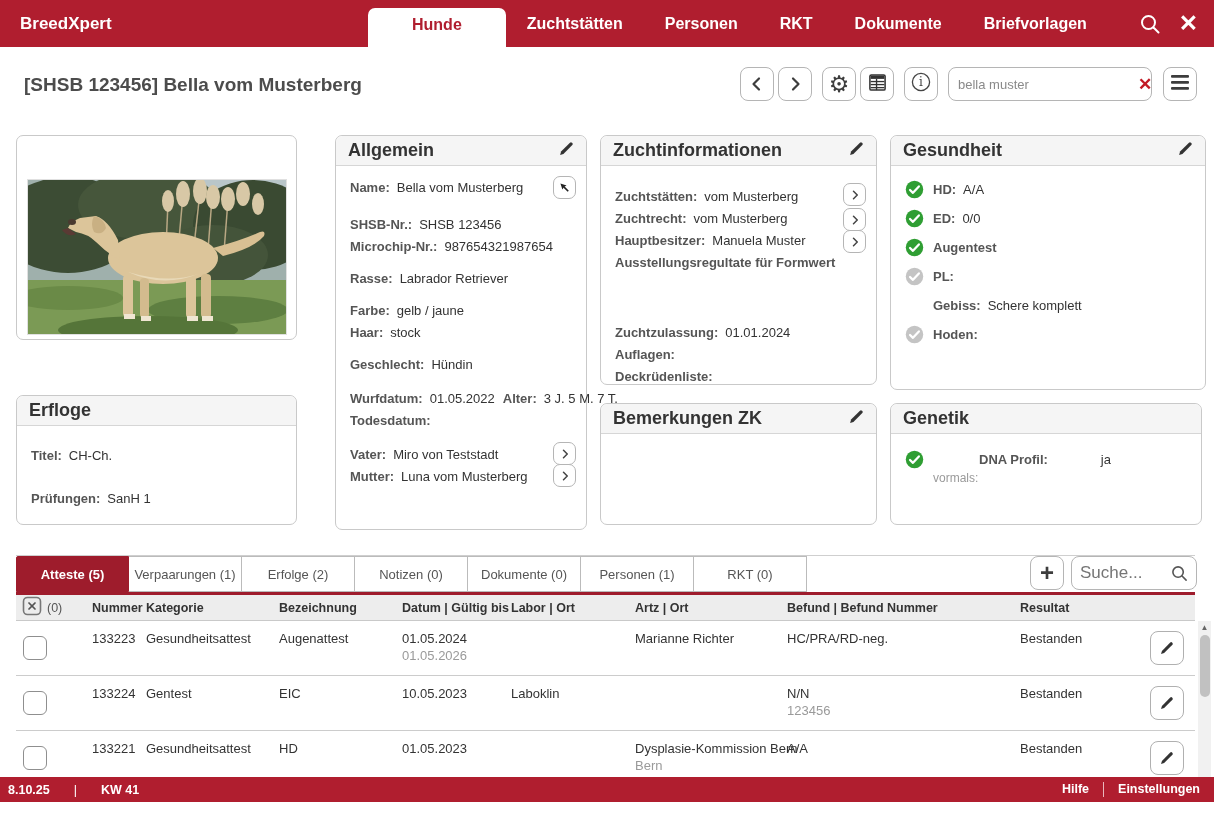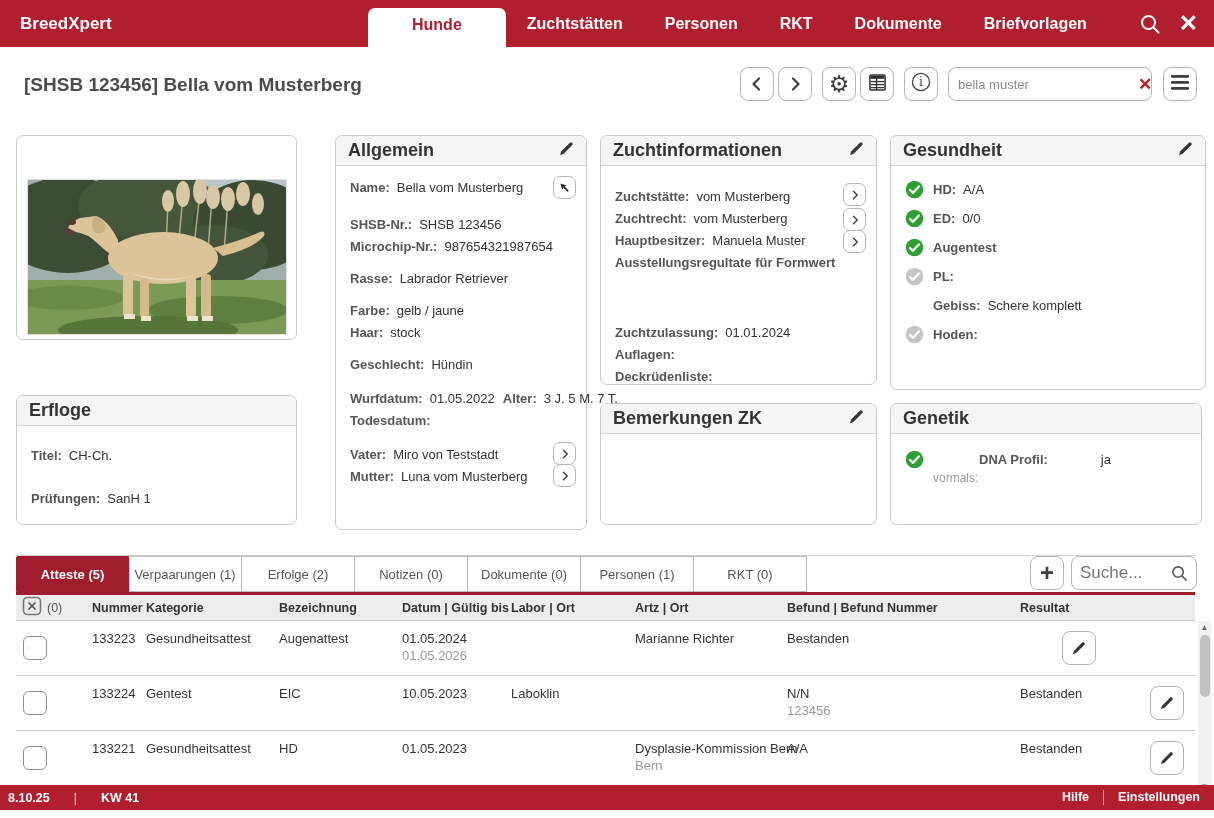--- a/index.html
+++ b/index.html
@@ -87,21 +87,21 @@
   .editbtn { width:34px; height:34px; border:1px solid #b0b0b0; border-radius:8px; background:#fff;
     display:flex; align-items:center; justify-content:center; }
 
   
   .vscroll { position:absolute; right:3px; top:621px; width:13px; height:172px; background:#f1f1f1; }
   .varrow { position:absolute; left:0; width:13px; height:13px; color:#666; font-size:8px; text-align:center; line-height:13px; }
   .varrow.up { top:0; } .varrow.down { bottom:0; }
   .vthumb { position:absolute; left:1.5px; top:14px; width:10px; height:62px; background:#c1c1c1; border-radius:5px; }
 
   
-  .footer { position:absolute; left:0; bottom:8px; width:1214px; height:25px; background:#B01E2F; color:#fff;
+  .footer { position:absolute; left:0; bottom:16px; width:1214px; height:25px; background:#B01E2F; color:#fff;
     font-size:12.5px; font-weight:bold; display:flex; align-items:center; }
   .f-date { margin-left:8px; } .f-pipe { margin:0 24px; font-weight:normal; } .f-week { }
   .f-right { margin-left:auto; display:flex; align-items:center; height:100%; }
   .f-link { padding:0 14px; line-height:25px; }
   .f-div { width:1px; height:15px; background:#e9b7bd; }
 </style>
 </head>
 <body>
 
 <div class="topbar">
@@ -332,21 +332,21 @@
     <span>Zuchtinformationen</span>
     <span class="pencil">
       <svg width="15" height="15" viewBox="0 0 16 16">
           <path d="M1.2 14.8 L2.2 11.3 L11.7 1.8 a1.5 1.5 0 0 1 2.1 0 l0.4 0.4 a1.5 1.5 0 0 1 0 2.1 L4.7 13.8 Z" fill="#333"></path>
         </svg>
     </span>
   </div>
   <div class="card-body">
     <div class="sp10"></div>
     <div class="frow rowrel lh22">
-      <span class="flabel">Zuchtstätte:</span>
+      <span class="flabel">Zuchtstätten:</span>
       <span class="fval">vom Musterberg</span>
       <span class="navbtn" style="right:-4px;">
         <svg width="12" height="12" viewBox="0 0 16 16">
             <polyline points="6,3 11,8 6,13" fill="none" stroke="#444" stroke-width="2" stroke-linecap="round" stroke-linejoin="round"></polyline>
           </svg>
       </span>
     </div>
     <div class="frow rowrel lh22">
       <span class="flabel">Zuchtrecht:</span>
       <span class="fval">vom Musterberg</span>
@@ -525,20 +525,24 @@
         <div class="muted">01.05.2026</div>
       </div>
     <div class="cell">
         <div></div>
         <div class="muted"></div>
       </div>
     <div class="cell">
         <div>Marianne Richter</div>
         <div class="muted"></div>
       </div>
+    <div class="cell">
+        <div>HC/PRA/RD-neg.</div>
+        <div class="muted"></div>
+      </div>
     <div class="cell">Bestanden</div>
     <div class="editcell">
         <span class="editbtn">
           <svg width="14" height="14" viewBox="0 0 16 16">
             <path d="M1.2 14.8 L2.2 11.3 L11.7 1.8 a1.5 1.5 0 0 1 2.1 0 l0.4 0.4 a1.5 1.5 0 0 1 0 2.1 L4.7 13.8 Z" fill="#333"></path>
           </svg>
         </span>
       </div>
   </div>
 

